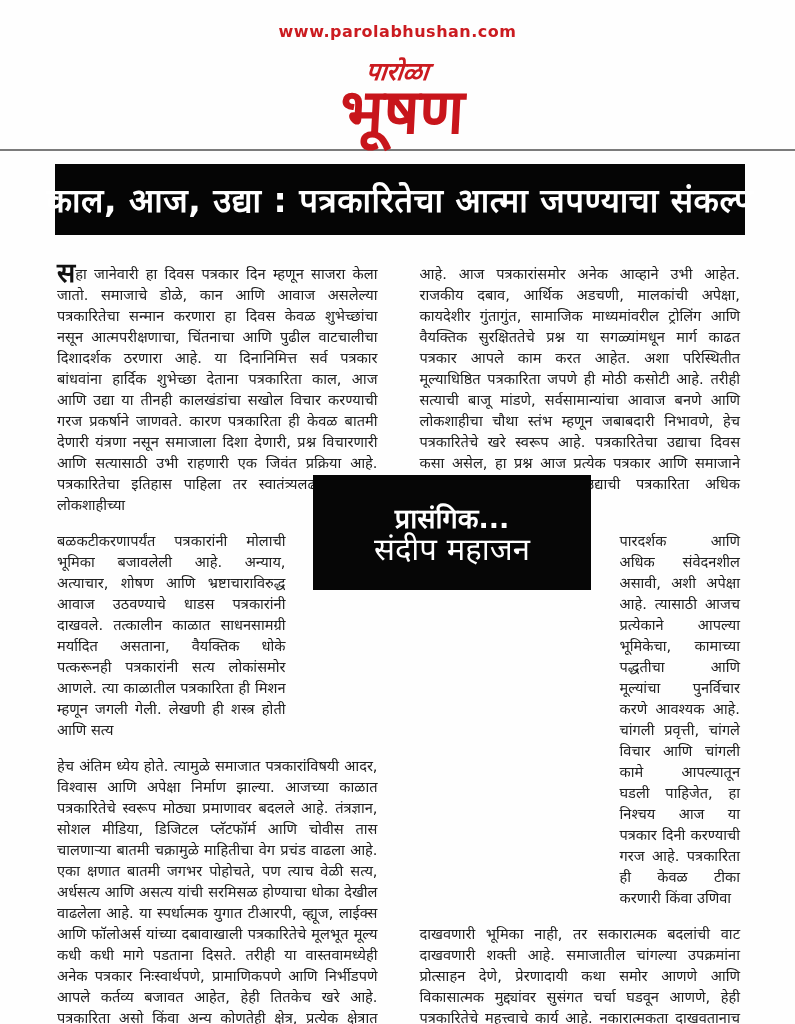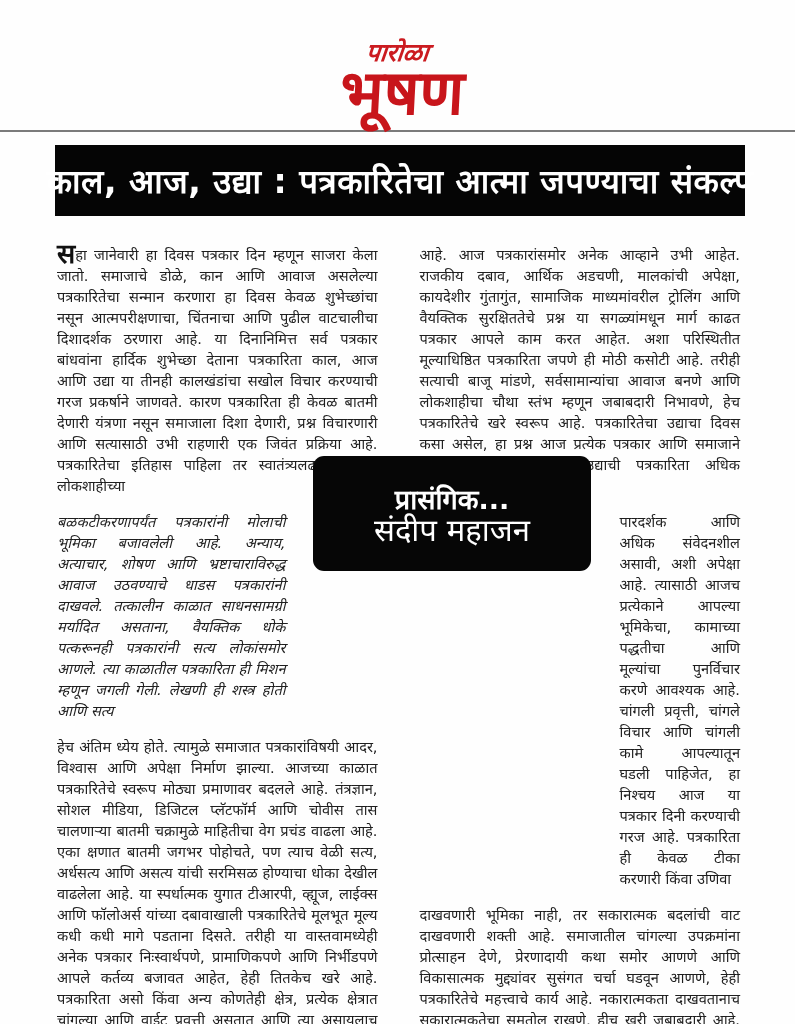--- a/index.html
+++ b/index.html
@@ -83,21 +83,21 @@
   }
   .cols { display: flex; gap: 12px; }
   .col { width: 50%; }
   .seg {
     margin: 15px;
     font-size: 14.6px;
     line-height: 21px;
     text-align: justify;
     color: #1e1e1e;
   }
-  .seg.narrow-right { padding-right: 92px; font-style: italic; }
+  .seg.narrow-right { padding-right: 92px; }
   .seg.narrow-left  { padding-left: 200px; }
   .dropcap {
     font-size: 27px;
     font-weight: bold;
     line-height: 20px;
     vertical-align: -3px;
     color: #111;
   }
 
   
@@ -108,32 +108,32 @@
     width: 278px;
     height: 115px;
     background: #060606;
     color: #ffffff;
     text-align: center;
     display: flex;
     flex-direction: column;
     justify-content: center;
     z-index: 3;
     padding: 2px 4px;
-    border-radius: 11px;
   }
   .byline-label  { font-size: 27px; font-weight: bold; line-height: 32px; }
   .byline-author { font-size: 31px; font-weight: normal; line-height: 28px; }
   .byline-role   { font-size: 14.5px; font-weight: bold; line-height: 20px; }
 </style>
 </head>
 <body>
 
 <div class="page">
 
   <div class="masthead">
+    <div class="site-url">www.parolabhushan.com</div>
     <div class="mast-line">
       <span class="mast-prefix">पारोळा</span>
     </div>
     <div class="mast-title">भूषण</div>
     <hr class="mast-divider">
   </div>
 
   <div class="headline-banner">
     <span class="headline-text">काल, आज, उद्या : पत्रकारितेचा आत्मा जपण्याचा संकल्प</span>
   </div>

